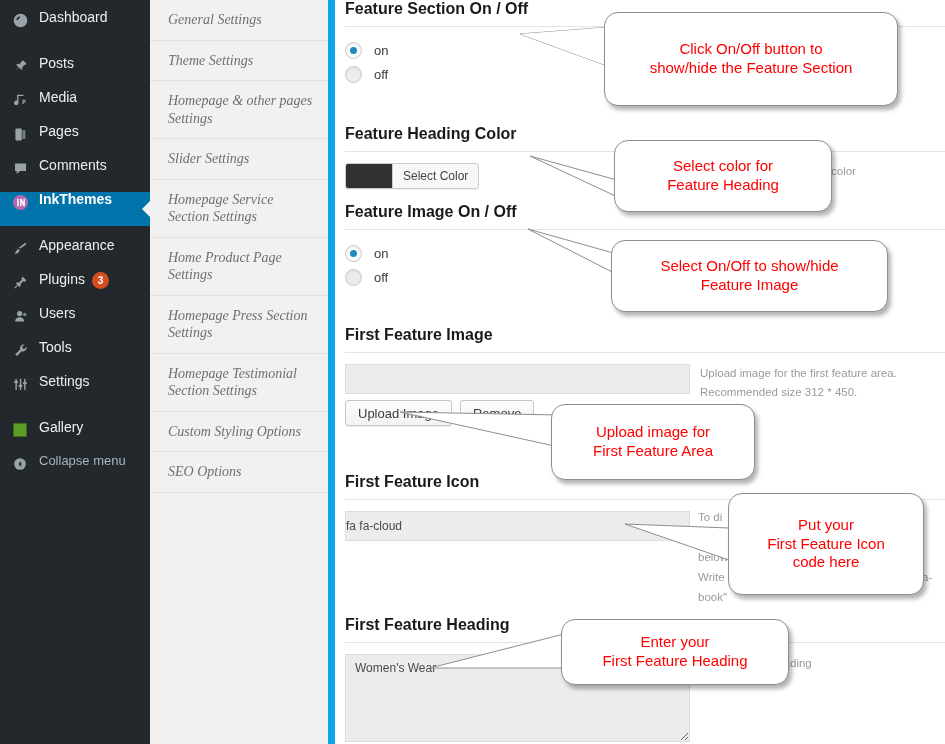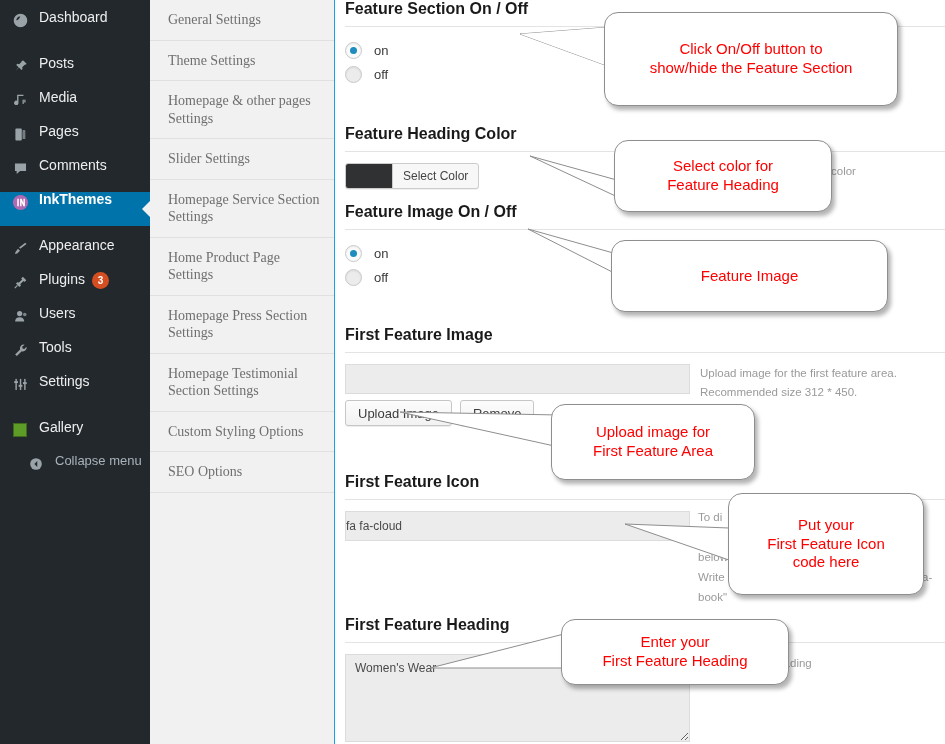--- a/index.html
+++ b/index.html
@@ -53,34 +53,35 @@
   }
   .wp-badge {
     display: inline-flex; align-items: center; justify-content: center;
     min-width: 17px; height: 17px;
     margin-left: 7px; padding: 0 4px;
     border-radius: 9px;
     background: #d54e21;
     color: #fff; font-size: 10px; font-weight: bold;
     line-height: 1;
   }
-  .wp-menu-item.collapse-item { color: #a8b3ba; font-size: 13px; margin-left: 16px; }
+  .wp-menu-item.collapse-item { color: #a8b3ba; font-size: 13px; }
   .gallery-sq {
     width: 14px; height: 14px;
     background: #5d9c26;
     border: 1px solid #3f6b1a;
   }
 
   
   #settings-nav {
     position: absolute; left: 150px; top: 0;
     width: 185px; height: 744px;
     background: #f1f1f1;
-    border-right: 1px solid #0ea5e9;
+    border-right: 7px solid #0ea5e9;
     overflow: hidden;
+    font-style: italic;
   }
   .snav-item {
     padding: 11px 13px 11px 18px;
     font-family: "Liberation Serif", serif;
     font-size: 14px;
     color: #6f6f6f;
     border-bottom: 1px solid #e0e0e0;
     line-height: 1.25;
     cursor: pointer;
     background: #f1f1f1;
@@ -488,20 +489,21 @@
 
   <div class="callout" style="left:614px; top:140px; width:218px; height:72px">
     <div>
       <div>Select color for</div>
       <div>Feature Heading</div>
     </div>
   </div>
 
   <div class="callout" style="left:611px; top:240px; width:277px; height:72px">
     <div>
+      <div>Select On/Off to show/hide</div>
       <div>Feature Image</div>
     </div>
   </div>
 
   <div class="callout" style="left:551px; top:404px; width:204px; height:76px">
     <div>
       <div>Upload image for</div>
       <div>First Feature Area</div>
     </div>
   </div>

